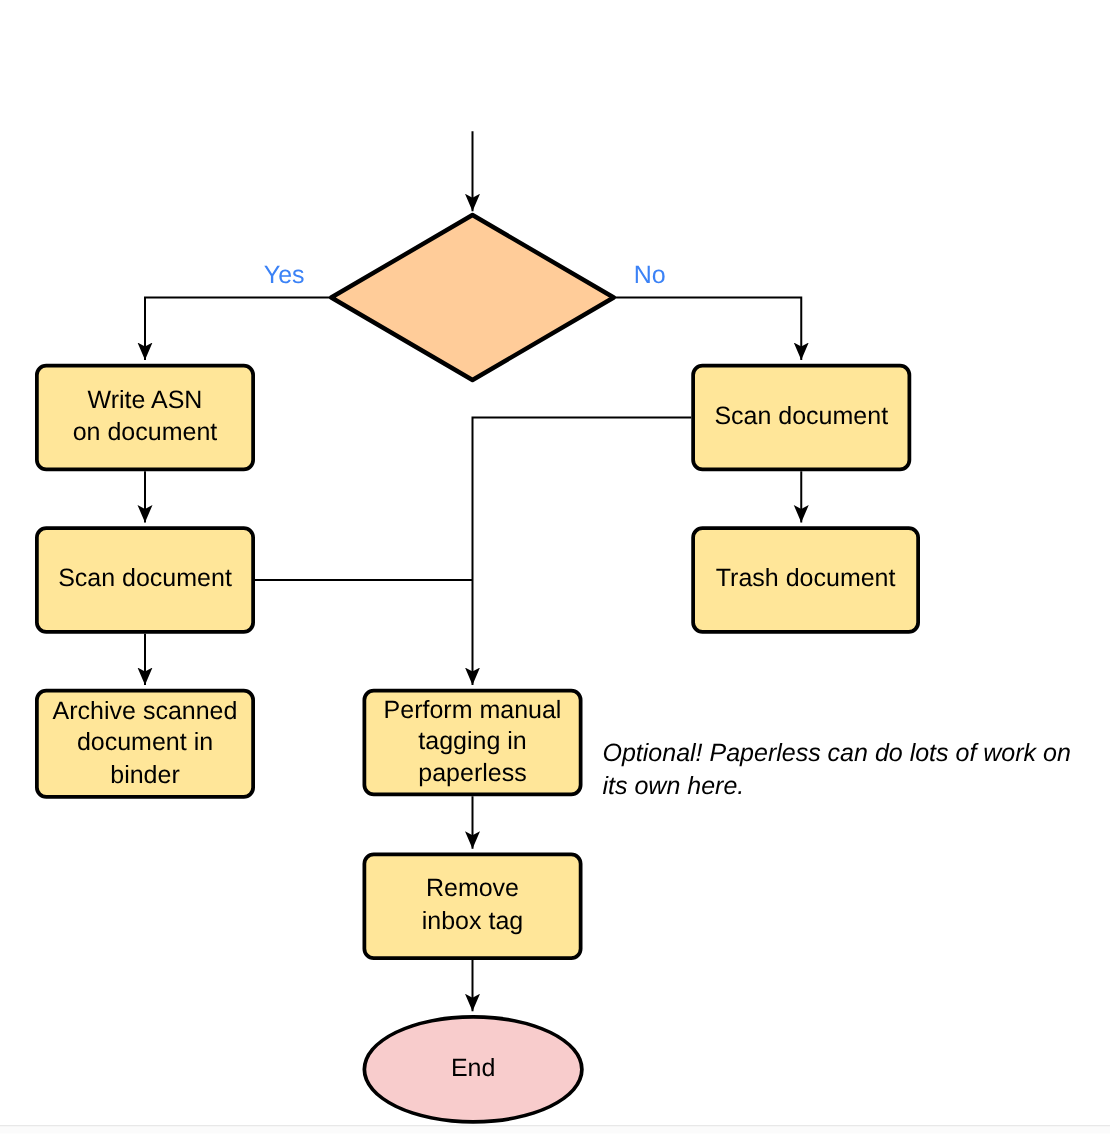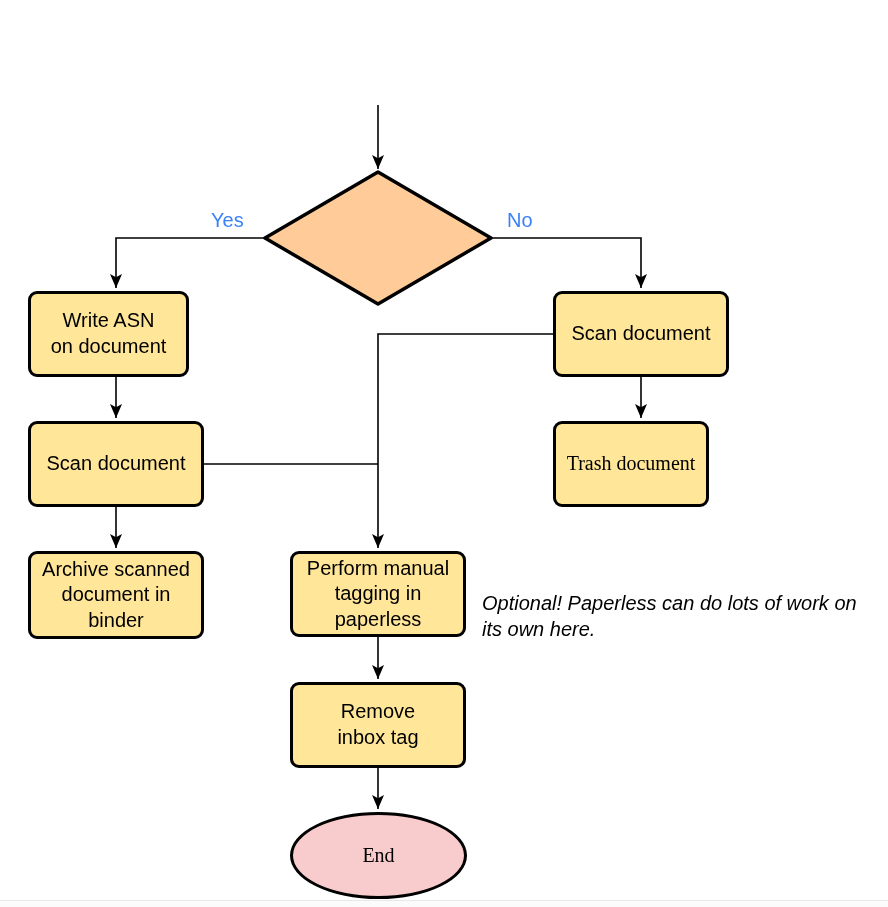--- a/index.html
+++ b/index.html
@@ -84,28 +84,28 @@
     top: 900px;
     width: 888px;
     height: 7px;
     background: #fbfbfb;
     border-top: 1px solid #e8e8e8;
     box-sizing: border-box;
   }
   
   .n-start      { left: 290px; top: 17px;  width: 177px; height: 88px; }
   .n-decision-label { left: 265px; top: 172px; width: 226px; height: 132px; }
-  .n-write-asn  { left: 28px;  top: 291px; width: 161px; height: 86px; }
+  .n-write-asn  { left: 28px;  top: 291px; width: 176px; height: 86px; }
   .n-scan-left  { left: 28px;  top: 421px; width: 176px; height: 86px; }
   .n-archive    { left: 28px;  top: 551px; width: 176px; height: 88px; }
   .n-scan-right { left: 553px; top: 291px; width: 176px; height: 86px; }
-  .n-trash      { left: 553px; top: 421px; width: 156px; height: 86px; font-family: Liberation Serif, serif; }
+  .n-trash      { left: 553px; top: 421px; width: 183px; height: 86px; }
   .n-tagging    { left: 290px; top: 551px; width: 176px; height: 86px; }
   .n-remove     { left: 290px; top: 682px; width: 176px; height: 86px; }
-  .n-end        { left: 290px; top: 812px; width: 177px; height: 87px; font-family: Liberation Serif, serif; }
+  .n-end        { left: 290px; top: 812px; width: 177px; height: 87px; }
   .l-yes { left: 211px; top: 210px; }
   .l-no  { left: 507px; top: 210px; }
 </style>
 </head>
 <body>
 
 <div class="canvas">
 
   <svg class="edge-layer" width="888" height="907" viewBox="0 0 888 907">
     <defs>

